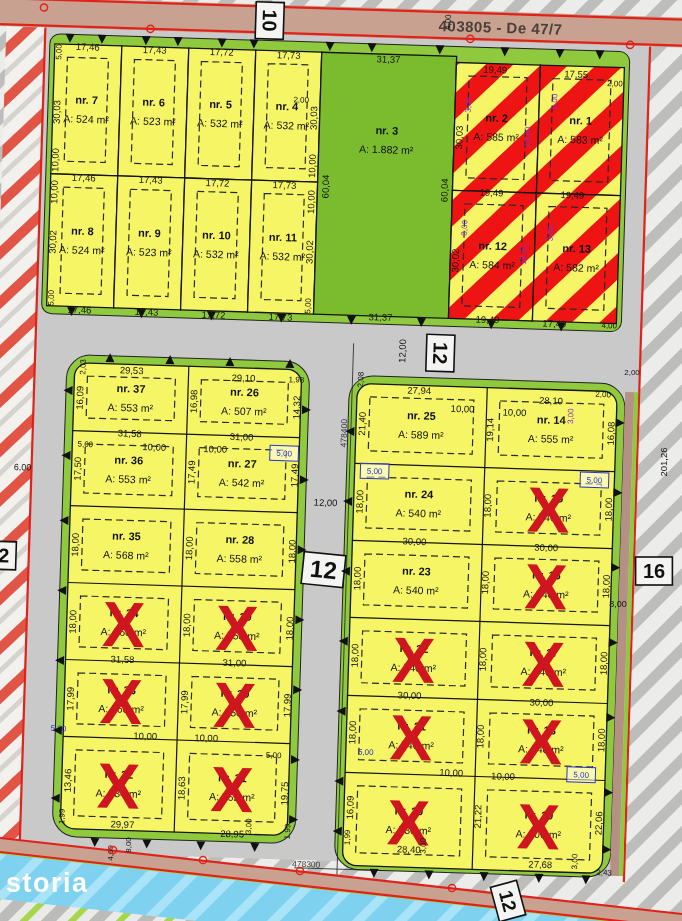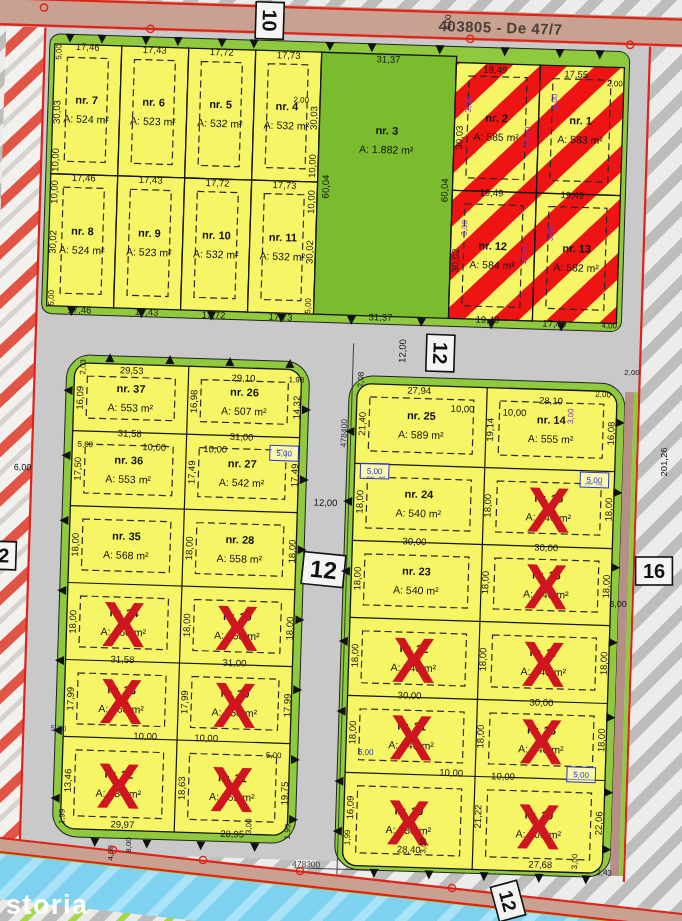--- a/index.html
+++ b/index.html
@@ -1,20 +1,20 @@
 <!DOCTYPE html>
 <html><head>
 <meta charset="utf-8">
 <style>
   html,body{margin:0;padding:0;background:#d8d8d8;}
   #wrap{position:relative;width:682px;height:921px;overflow:hidden;background:#e8e8e6;
         font-family:"Liberation Sans",sans-serif;}
   #plan{position:absolute;left:0;top:0;}
   #storia{position:absolute;left:6px;top:868px;z-index:9;color:#fff;
-          font:bold 27px "Liberation Sans",sans-serif;letter-spacing:1.5px;margin-top:22px;}
+          font:bold 27px "Liberation Sans",sans-serif;letter-spacing:1.5px;}
   svg text{font-family:"Liberation Sans",sans-serif;}
 </style>
 </head>
 <body>
 
 <div id="wrap">
   <svg id="plan" width="682" height="921" viewBox="0 0 682 921">
       <defs>
 <pattern id="hatch" width="26" height="26" patternUnits="userSpaceOnUse" patternTransform="rotate(45)">
           <rect width="26" height="26" fill="#ececea"></rect>

